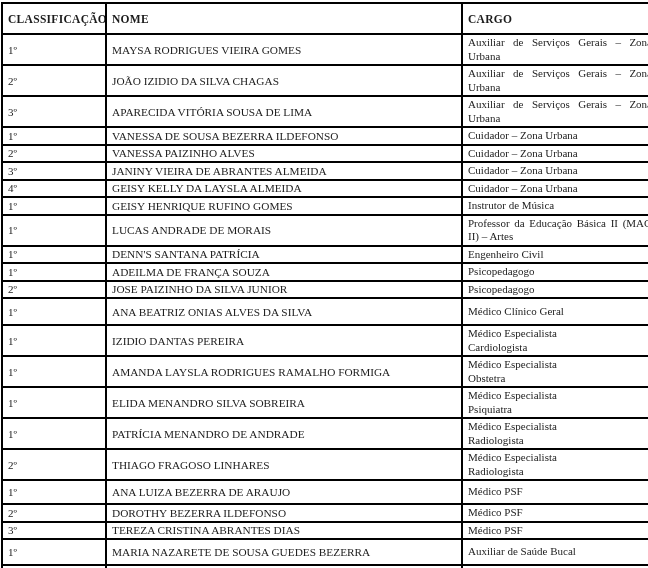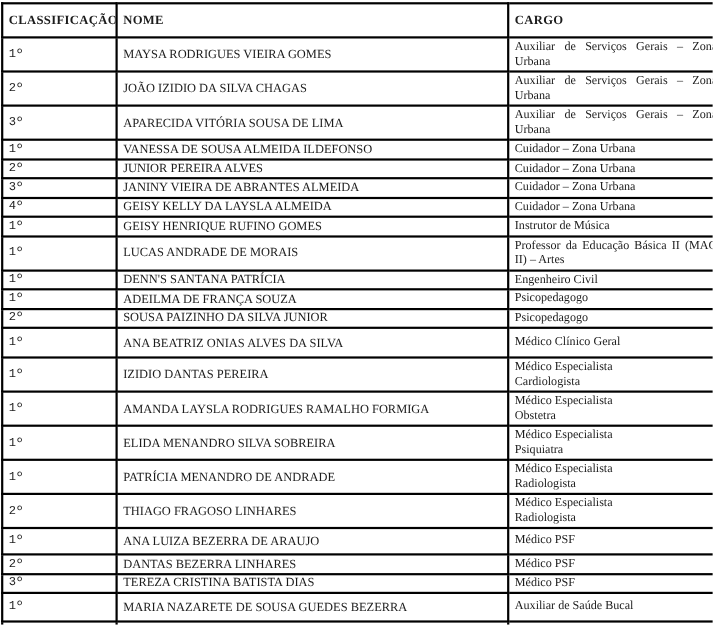--- a/index.html
+++ b/index.html
@@ -28,21 +28,20 @@
     font-size: 11.5px;
     font-weight: bold;
     text-align: left;
     letter-spacing: 0.3px;
     vertical-align: middle;
     font-family: Liberation Serif, serif;
   }
   td.cls {
     font-size: 11px;
     vertical-align: middle;
-    font-family: Liberation Mono, monospace;
   }
   td.nm {
     font-size: 11.3px;
     vertical-align: middle;
     white-space: nowrap;
   }
   td.cg {
     font-size: 11px;
     line-height: 13.5px;
     vertical-align: middle;
@@ -81,26 +80,26 @@
         <td class="nm">JOÃO IZIDIO DA SILVA CHAGAS</td>
         <td class="cg justify">Auxiliar de Serviços Gerais – Zona Urbana</td>
       </tr>
       <tr style="height:28px">
         <td class="cls">3º</td>
         <td class="nm">APARECIDA VITÓRIA SOUSA DE LIMA</td>
         <td class="cg justify">Auxiliar de Serviços Gerais – Zona Urbana</td>
       </tr>
       <tr style="height:16px">
         <td class="cls">1º</td>
-        <td class="nm">VANESSA DE SOUSA ALMEIDA ILDEFONSO</td>
+        <td class="nm">VANESSA DE SOUSA BEZERRA ILDEFONSO</td>
         <td class="cg">Cuidador – Zona Urbana</td>
       </tr>
       <tr style="height:16px">
         <td class="cls">2º</td>
-        <td class="nm">JUNIOR PEREIRA ALVES</td>
+        <td class="nm">VANESSA PAIZINHO ALVES</td>
         <td class="cg">Cuidador – Zona Urbana</td>
       </tr>
       <tr style="height:15px">
         <td class="cls">3º</td>
         <td class="nm">JANINY VIEIRA DE ABRANTES ALMEIDA</td>
         <td class="cg">Cuidador – Zona Urbana</td>
       </tr>
       <tr style="height:15px">
         <td class="cls">4º</td>
         <td class="nm">GEISY KELLY DA LAYSLA ALMEIDA</td>
@@ -121,21 +120,21 @@
         <td class="nm">DENN'S SANTANA PATRÍCIA</td>
         <td class="cg">Engenheiro Civil</td>
       </tr>
       <tr style="height:15px">
         <td class="cls">1º</td>
         <td class="nm">ADEILMA DE FRANÇA SOUZA</td>
         <td class="cg">Psicopedagogo</td>
       </tr>
       <tr style="height:15px">
         <td class="cls">2º</td>
-        <td class="nm">SOUSA PAIZINHO DA SILVA JUNIOR</td>
+        <td class="nm">JOSE PAIZINHO DA SILVA JUNIOR</td>
         <td class="cg">Psicopedagogo</td>
       </tr>
       <tr style="height:27px">
         <td class="cls">1º</td>
         <td class="nm">ANA BEATRIZ ONIAS ALVES DA SILVA</td>
         <td class="cg">Médico Clínico Geral</td>
       </tr>
       <tr style="height:30px">
         <td class="cls">1º</td>
         <td class="nm">IZIDIO DANTAS PEREIRA</td>
@@ -166,26 +165,26 @@
         <td class="cg">Médico Especialista
 Radiologista</td>
       </tr>
       <tr style="height:24px">
         <td class="cls">1º</td>
         <td class="nm">ANA LUIZA BEZERRA DE ARAUJO</td>
         <td class="cg">Médico PSF</td>
       </tr>
       <tr style="height:15px">
         <td class="cls">2º</td>
-        <td class="nm">DANTAS BEZERRA LINHARES</td>
+        <td class="nm">DOROTHY BEZERRA ILDEFONSO</td>
         <td class="cg">Médico PSF</td>
       </tr>
       <tr style="height:15px">
         <td class="cls">3º</td>
-        <td class="nm">TEREZA CRISTINA BATISTA DIAS</td>
+        <td class="nm">TEREZA CRISTINA ABRANTES DIAS</td>
         <td class="cg">Médico PSF</td>
       </tr>
       <tr style="height:26px">
         <td class="cls">1º</td>
         <td class="nm">MARIA NAZARETE DE SOUSA GUEDES BEZERRA</td>
         <td class="cg">Auxiliar de Saúde Bucal</td>
       </tr>
       <tr style="height:18px">
         <td class="cls">1º</td>
         <td class="nm">LETHICIA FABIA SILVA MARTINS</td>

